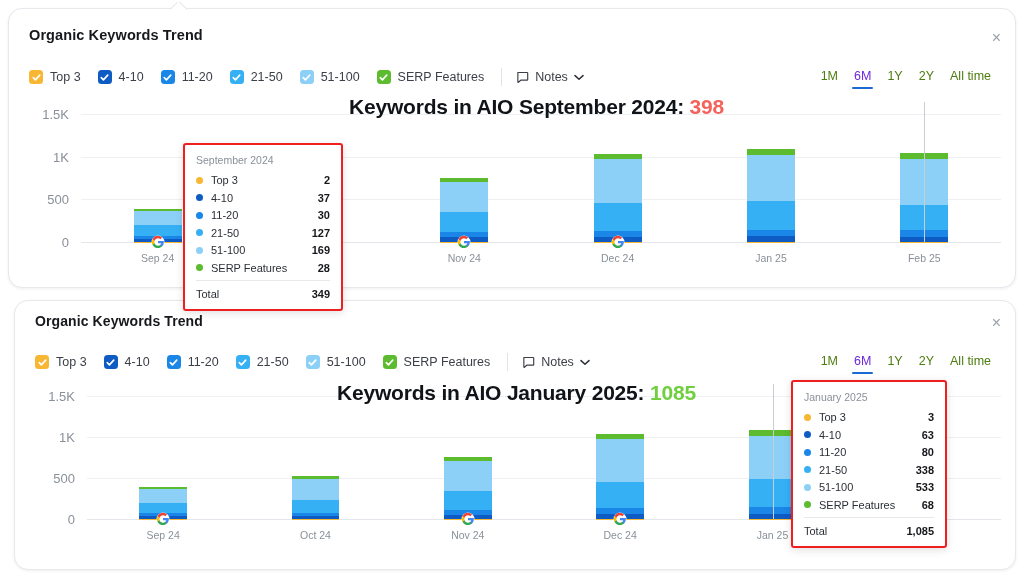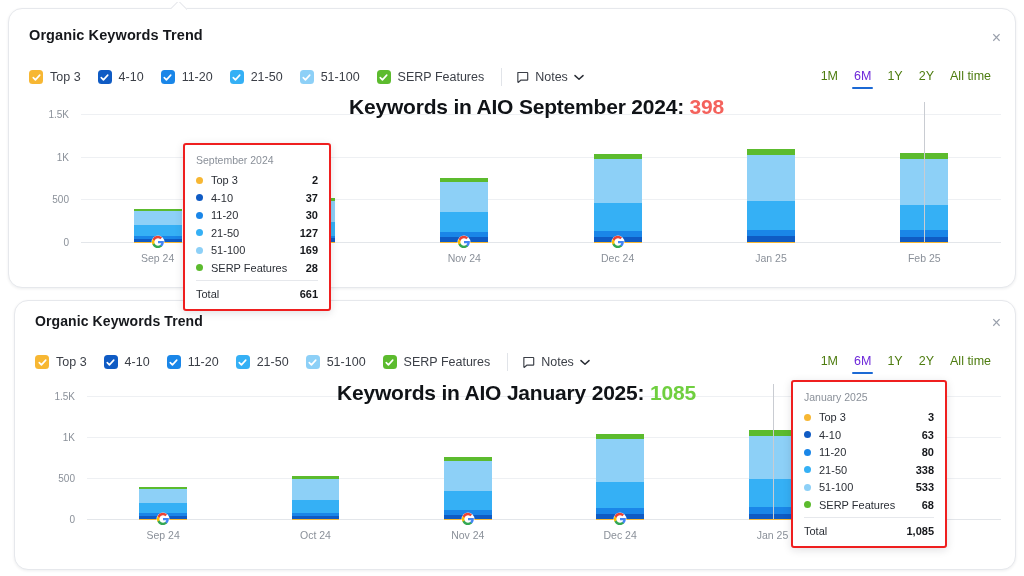--- a/index.html
+++ b/index.html
@@ -95,21 +95,21 @@
   .p2 .chart { top: 85px; height: 165px; }
 
   .plot { position:absolute; left:72px; right:14px; top:10px; bottom:32px; }
 
   .gridline { position:absolute; left:0; right:0; height:1px; background:#eef0f3; }
   .gridline.base { background:#e3e6ea; }
 
   .ytick {
     position:absolute; right: calc(100% + 12px);
     transform: translateY(-50%);
-    font-size:10px; color:#8a9099; white-space:nowrap;
+    font-size:13px; color:#8a9099; white-space:nowrap;
   }
 
   .bar-slot {
     position:absolute; bottom:0; display:flex; flex-direction:column;
     justify-content:flex-end; align-items:center;
   }
   .bar { width:100%; display:flex; flex-direction:column-reverse; }
   .seg { width:100%; }
 
   .xlabel {
@@ -340,21 +340,21 @@
             <div class="xlabel">Feb 25</div>
           </div>
         </div>
     </div>
 
     <div class="headline" style="left:340px; top:86px;">
       <span>Keywords in AIO September 2024:</span>
       <span class="hl-num" style="color: rgb(244, 98, 92);">398</span>
     </div>
 
-    <div class="tooltip" style="left:174px; top:134px; width:148px;">
+    <div class="tooltip" style="left:174px; top:134px; width:160px;">
         <div class="tt-title">September 2024</div>
         <div class="tt-row">
           <span class="tt-dot" style="background: rgb(247, 183, 51);"></span>
           <span class="tt-name">Top 3</span>
           <span class="tt-val">2</span>
         </div>
         <div class="tt-row">
           <span class="tt-dot" style="background: rgb(15, 91, 196);"></span>
           <span class="tt-name">4-10</span>
           <span class="tt-val">37</span>
@@ -375,21 +375,21 @@
           <span class="tt-val">169</span>
         </div>
         <div class="tt-row">
           <span class="tt-dot" style="background: rgb(92, 187, 46);"></span>
           <span class="tt-name">SERP Features</span>
           <span class="tt-val">28</span>
         </div>
         <div class="tt-hr"></div>
         <div class="tt-total">
           <span class="tt-name">Total</span>
-          <span class="tt-val">661</span>
+          <span class="tt-val">349</span>
         </div>
       </div>
   </section>
 
   <section class="panel p2">
     <div class="notch"></div>
 
     <div class="card-title">Organic Keywords Trend</div>
 
     <div class="close-x">×</div>

